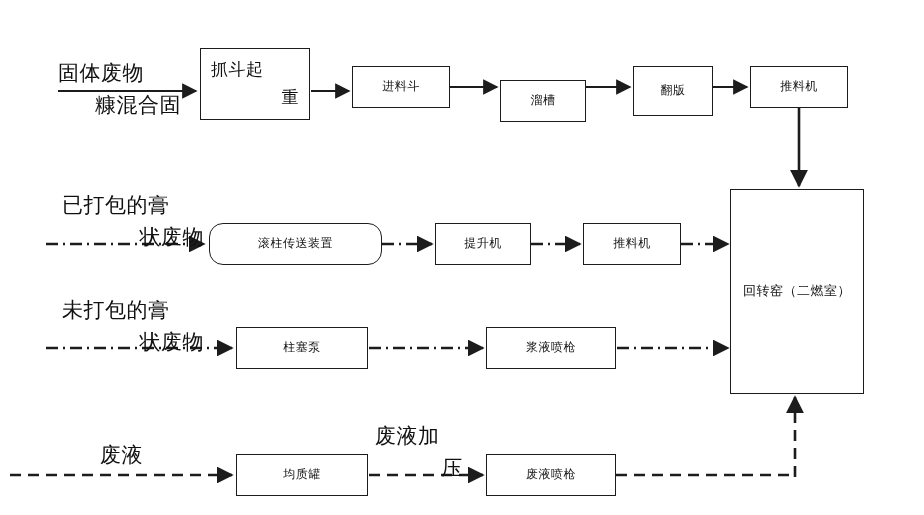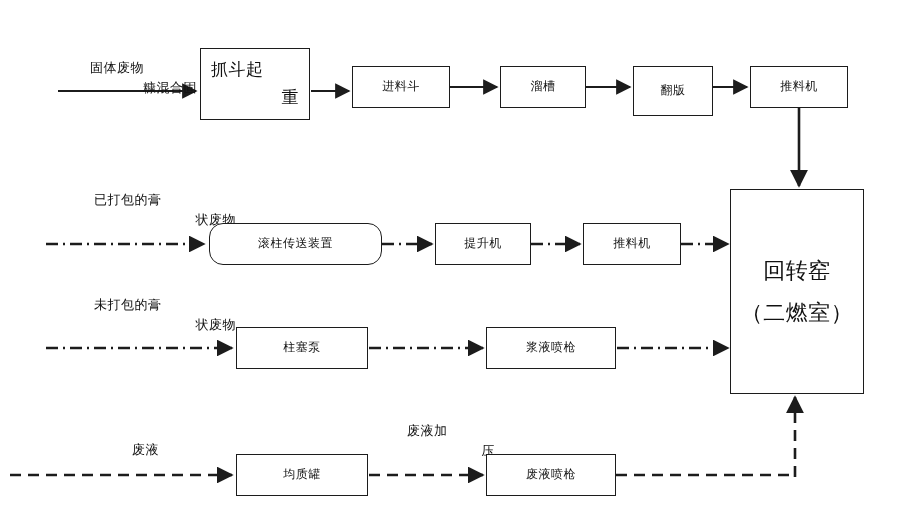--- a/index.html
+++ b/index.html
@@ -33,46 +33,45 @@
     align-items: center;
     justify-content: center;
     text-align: center;
     color: #111111;
     font-size: 12px;
     line-height: 1.45;
     letter-spacing: 0.5px;
     z-index: 3;
   }
   .node.kiln {
-    flex-direction: column;
-    font-size: 22px;
+    flex-direction: row;
+    font-size: 13px;
     line-height: 1.9;
   }
   .node .n-line {
     display: block;
     white-space: nowrap;
   }
   .node.grab {
     display: block;
     padding: 6px 10px 0 10px;
     font-size: 17px;
     line-height: 1.65;
   }
   .node.grab .g1 { display: block; text-align: left; }
   .node.grab .g2 { display: block; text-align: right; }
   .edge-label {
     position: absolute;
     color: #111111;
-    font-size: 13px;
+    font-size: 21px;
     line-height: 1.5;
     letter-spacing: 0.5px;
     white-space: nowrap;
     z-index: 2;
     background: transparent;
-    margin-left: 32px;
   }
   .edge-label.stack {
     white-space: normal;
     text-align: center;
   }
   .edge-label .l-line { display: block; }
   .edge-label.r1 .l1 { text-align: left; }
   .edge-label.r1 .l2 { text-align: left; }
   .edge-label.r1 .l3 { text-align: center; }
   .edge-label.r2 .l1 { text-align: left; }
@@ -159,21 +158,21 @@
 
   <div class="node grab" style="left:200px; top:48px; width:110px; height:72px;">
     <span class="g1">抓斗起</span>
     <span class="g2">重</span>
   </div>
 
   <div class="node" style="left:352px; top:66px; width:98px; height:42px;">
     <span class="n-line">进料斗</span>
   </div>
 
-  <div class="node" style="left:500px; top:66px; width:86px; height:42px;">
+  <div class="node" style="left:500px; top:80px; width:86px; height:42px;">
     <span class="n-line">溜槽</span>
   </div>
 
   <div class="node" style="left:633px; top:66px; width:80px; height:50px;">
     <span class="n-line">翻版</span>
   </div>
 
   <div class="node" style="left:750px; top:66px; width:98px; height:42px;">
     <span class="n-line">推料机</span>
   </div>

